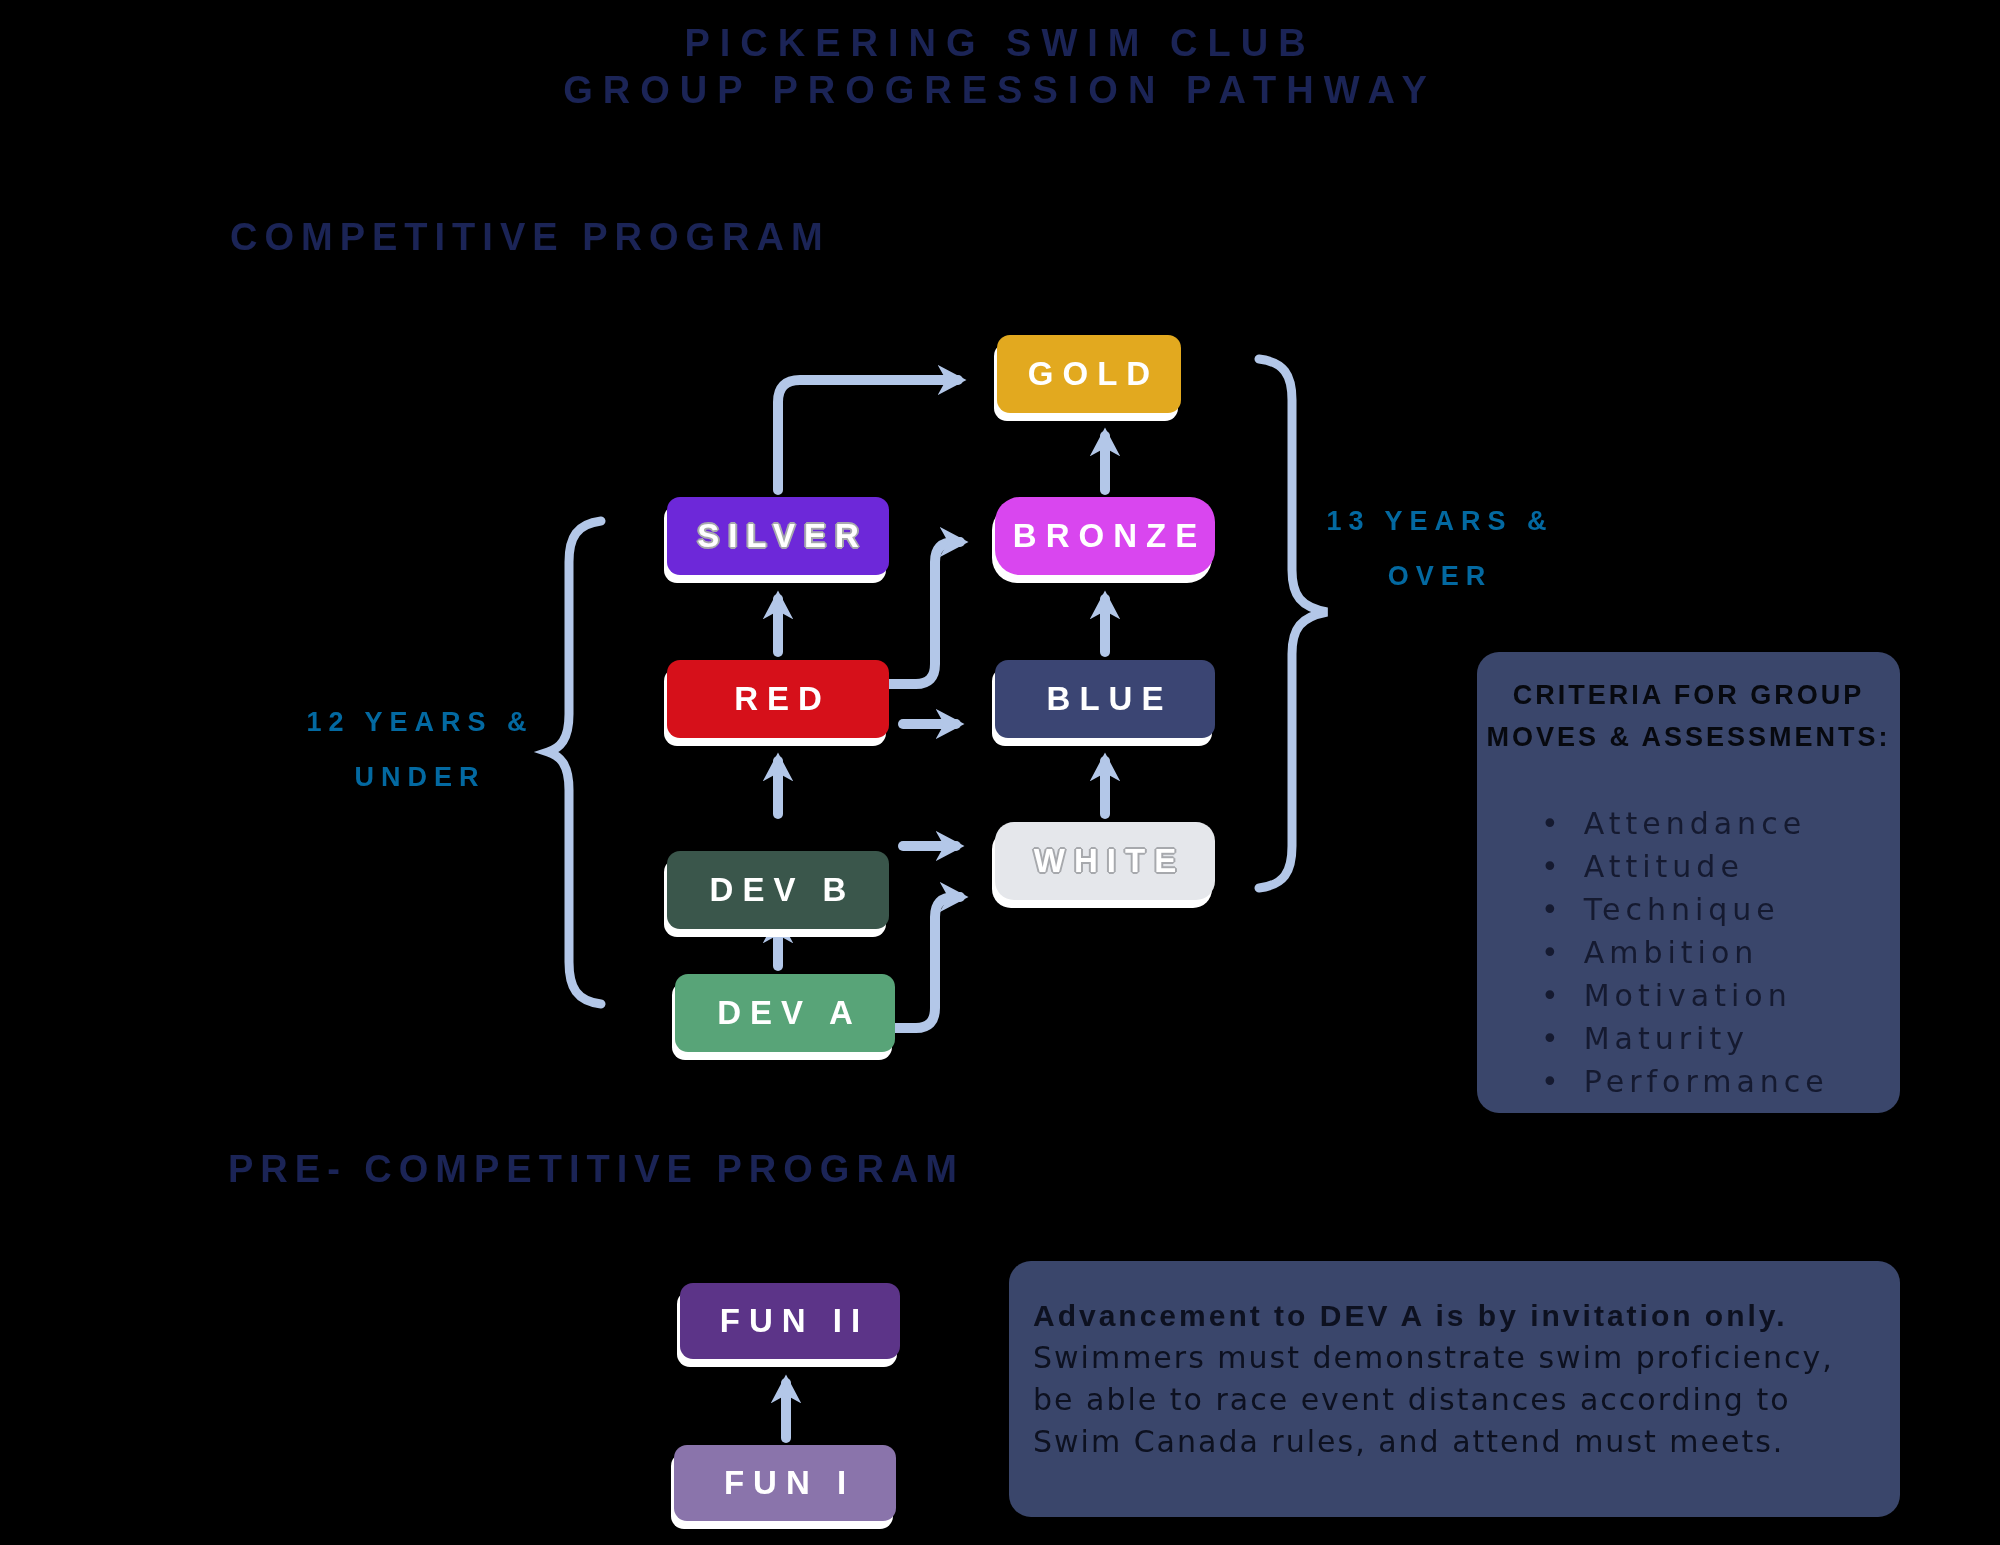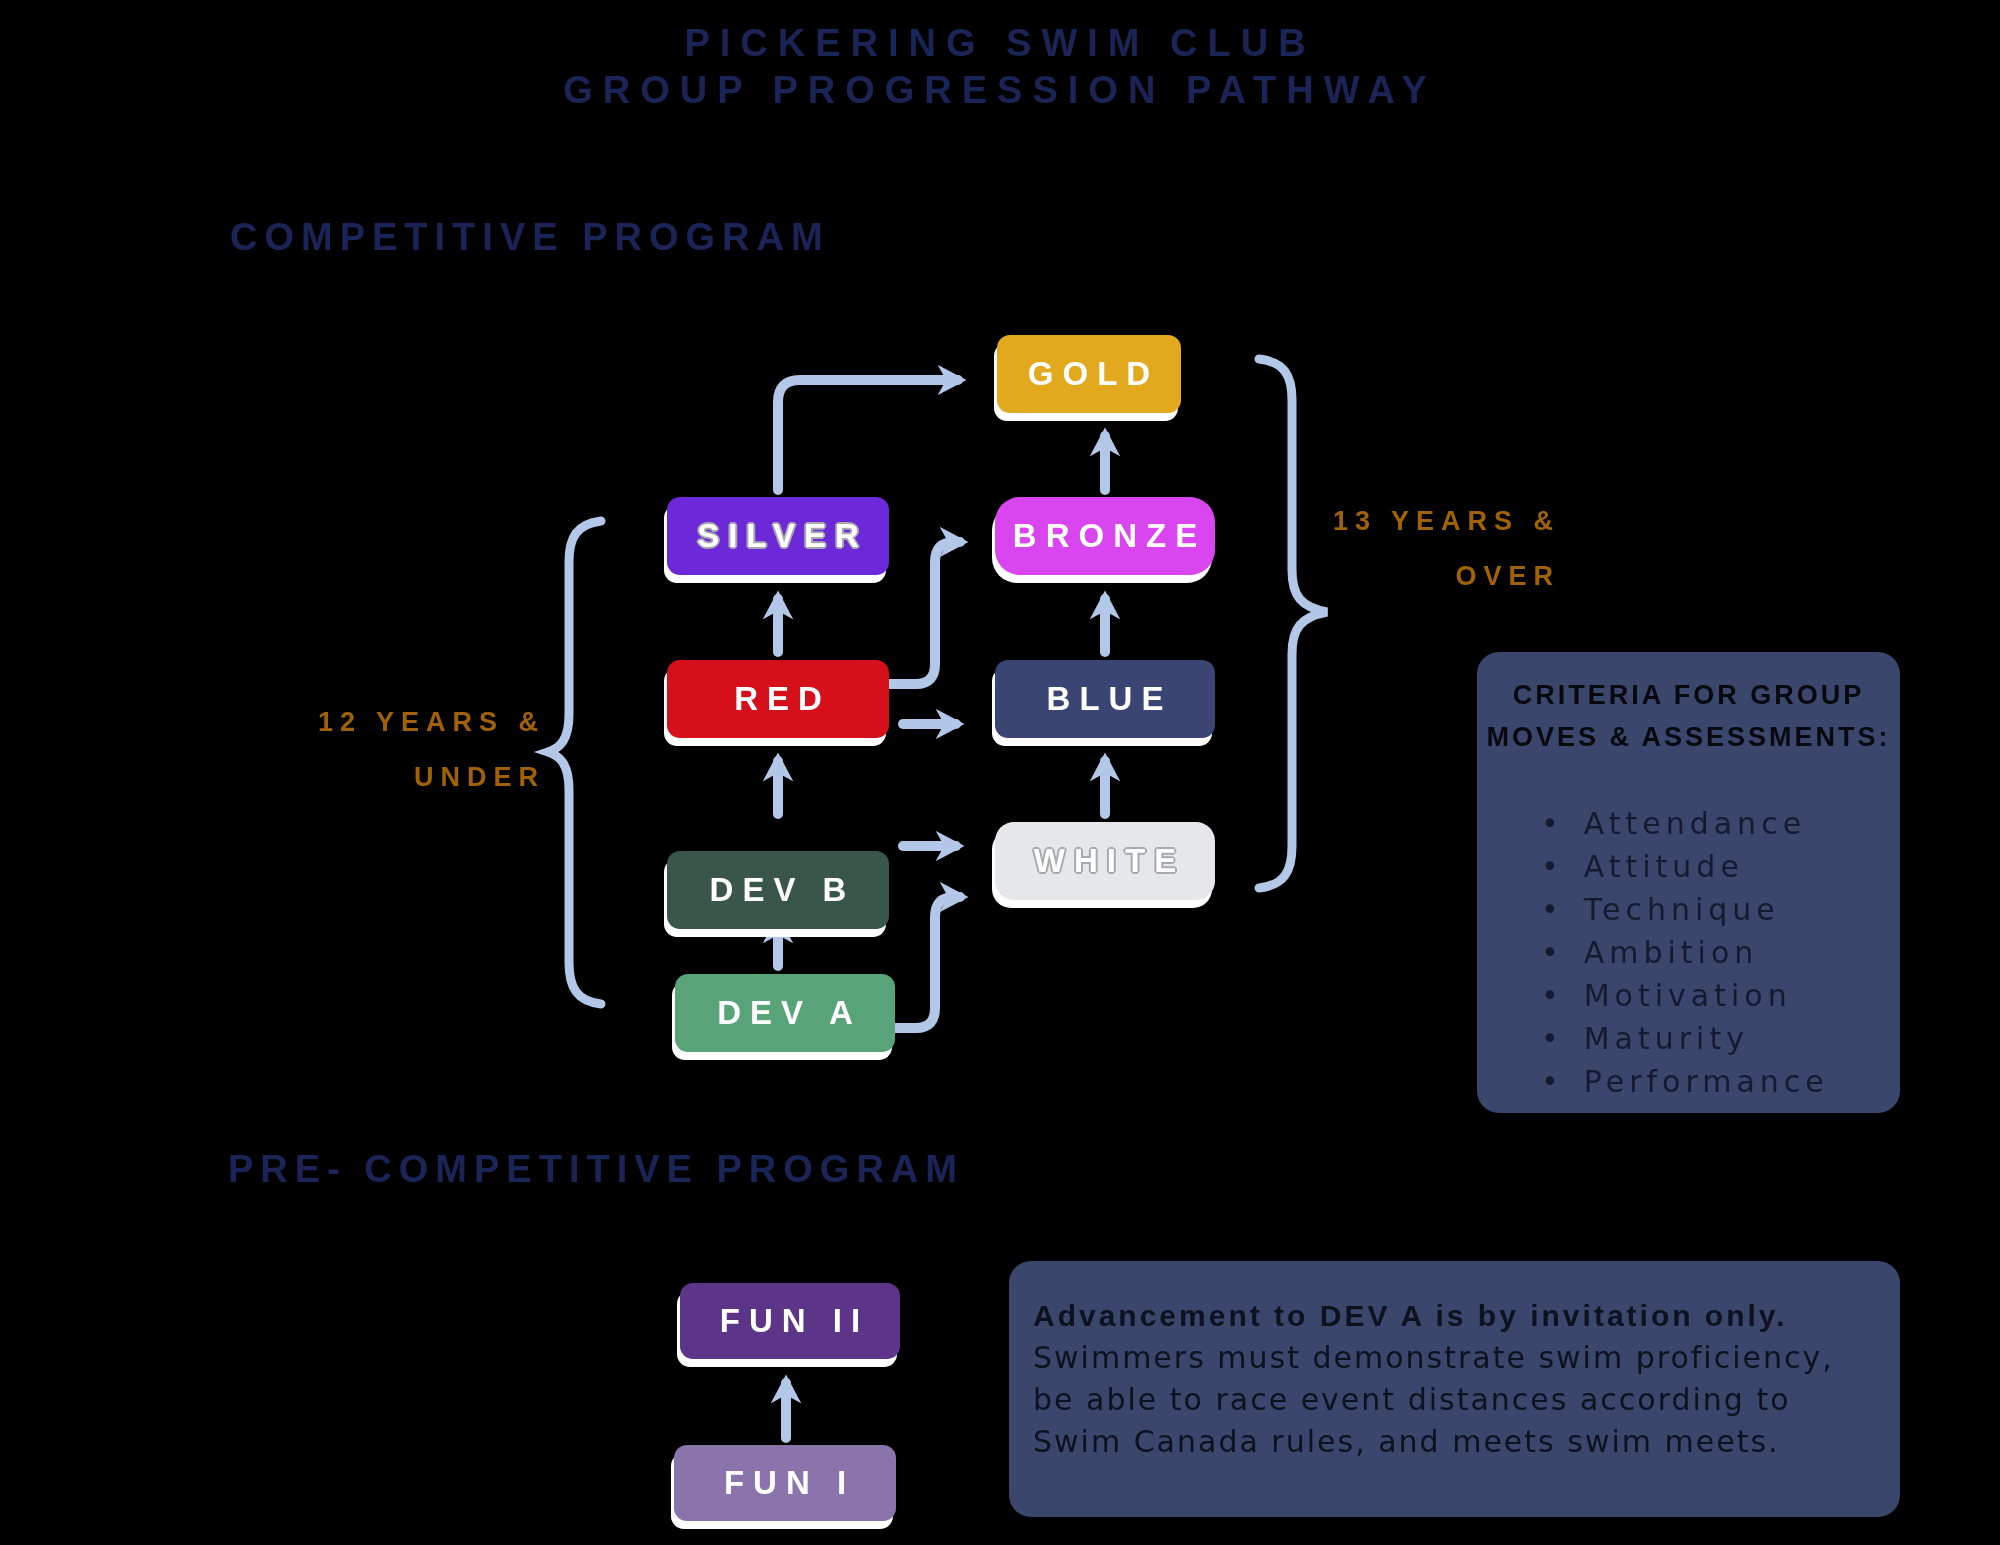--- a/index.html
+++ b/index.html
@@ -13,22 +13,22 @@
     color:#1B2456; font-weight:bold; font-size:38px; line-height:47px; letter-spacing:10px;
   }
   .section-heading {
     position:absolute; color:#1B2456; font-weight:bold; font-size:38px; letter-spacing:7px; white-space:nowrap;
   }
   #heading-competitive { left:230px; top:216px; }
   #heading-precompetitive { left:228px; top:1148px; }
 
   
   .age-label {
-    position:absolute; color:#a16207; font-weight:bold; font-size:27px;
-    letter-spacing:7px; text-align:right; line-height:55px; white-space:nowrap;
+    position:absolute; color:#0369a1; font-weight:bold; font-size:27px;
+    letter-spacing:7px; text-align:center; line-height:55px; white-space:nowrap;
   }
   #age-left  { left:295px;  top:695px; width:250px; }
   #age-right { left:1320px; top:494px; width:240px; }
 
   
   .group-box {
     position:absolute; border-radius:13px; box-shadow:-3px 8px 0 #ffffff;
     display:flex; align-items:center; justify-content:center;
     color:#ffffff; font-weight:bold; font-size:33px; letter-spacing:9px;
   }
@@ -169,17 +169,17 @@
       <li>Maturity</li>
       <li>Performance</li>
     </ul>
   </div>
 
   <div class="panel" id="advancement-panel">
     <div class="adv-text">
       <div class="adv-bold">Advancement to DEV A is by invitation only.</div>
       <div>Swimmers must demonstrate swim proficiency,</div>
       <div>be able to race event distances according to</div>
-      <div>Swim Canada rules, and meets swim meets.</div>
+      <div>Swim Canada rules, and attend must meets.</div>
     </div>
   </div>
 
 </div>
 
 </body></html>

